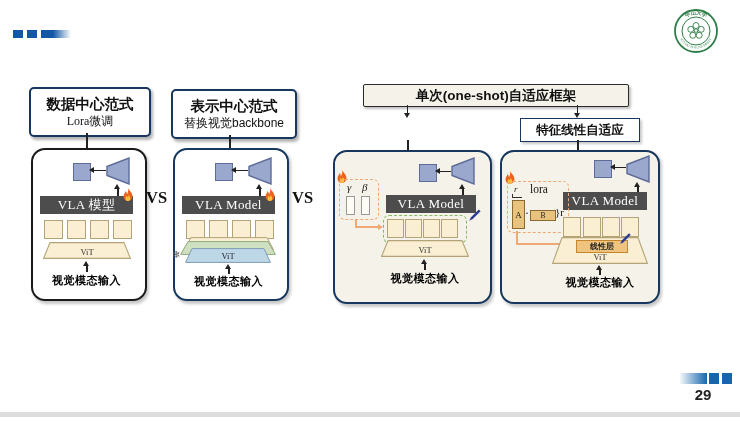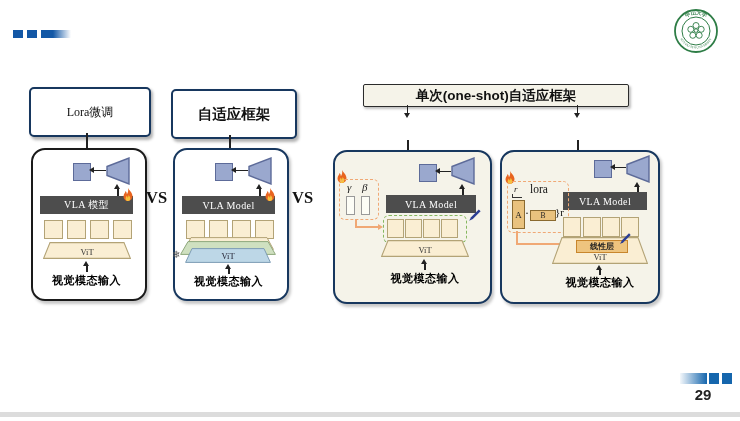--- a/index.html
+++ b/index.html
@@ -19,21 +19,21 @@
   .hbox .t1{font-size:14.5px;font-weight:bold;line-height:1.3;}
   .hbox .t2{font-size:12px;line-height:1.2;}
 
   
   .dbox{background:#fff;border:2.5px solid var(--black-line);border-radius:14px;
         box-shadow:2px 2.5px 3px rgba(0,0,0,.22);}
   .dbox.navy{border-color:var(--navy);}
   .dbox.tinted{background:var(--panel-bg);border-color:var(--navy);}
 
   .vla{background:var(--vla-gray);color:#fff;display:flex;align-items:center;justify-content:center;
-       font-family:"Liberation Serif",serif;font-size:10px;letter-spacing:.4px;}
+       font-family:"Liberation Serif",serif;font-size:13px;letter-spacing:.4px;}
   .token{background:var(--cream);border:1px solid var(--tan);}
   .sqnode{background:var(--blue-gray);border:1.2px solid var(--blue-gray-border);}
   svg.horn polygon{fill:var(--blue-gray);stroke:var(--blue-gray-border);stroke-width:1.4;}
   svg.vitsvg polygon{fill:var(--cream);stroke:var(--tan);stroke-width:1.1;}
   svg.vitsvg text{font-family:"Liberation Serif",serif;font-size:8.5px;fill:#333;text-anchor:middle;}
   svg.creamtrap polygon{fill:var(--cream);stroke:var(--tan);stroke-width:1;}
   svg.greentrap polygon{fill:#cfe0c0;stroke:#8fa87d;stroke-width:1;}
   svg.bluetrap polygon{fill:#bdd7e7;stroke:#7d9cb5;stroke-width:1;}
   svg.bluetrap text{font-family:"Liberation Serif",serif;font-size:8.5px;fill:#223;text-anchor:middle;}
 
@@ -98,20 +98,21 @@
     </g>
     <defs>
       <path id="arct" d="M 6.5 23 A 16.5 16.5 0 0 1 39.5 23"></path>
       <path id="arcb" d="M 5.5 23 A 17.5 17.5 0 0 0 40.5 23"></path>
     </defs>
     <text font-size="5.2" font-weight="bold"><textPath href="#arct" startOffset="50%" text-anchor="middle">中山大学</textPath></text>
     <text font-size="3.1"><textPath href="#arcb" startOffset="50%" text-anchor="middle">SUN YAT-SEN UNIVERSITY</textPath></text>
   </svg>
 
   <div class="abs hbox" style="left:29px;top:87px;width:118px;height:46px">
+    <div class="t1">数据中心范式</div>
     <div class="t2 serif">Lora微调</div>
   </div>
   <div class="abs vline" style="left:86px;top:133px;height:15px"></div>
 
   <div class="abs dbox" style="left:31px;top:148px;width:112px;height:149px">
     <div class="abs sqnode" style="left:40px;top:13px;width:16px;height:16px"></div>
     <svg class="abs horn" style="left:73px;top:7px" width="24" height="28" viewBox="0 0 24 28">
         <polygon points="1,9.5 23,1 23,27 1,18.5"></polygon>
       </svg>
     <div class="abs arr-left" style="left:56px;top:17px"></div>
@@ -132,21 +133,22 @@
         <text x="44" y="12.5">ViT</text>
       </svg>
     <div class="abs arr-up" style="left:50.4px;top:111px"></div>
     <div class="abs vline" style="left:53px;top:115.5px;height:6px"></div>
     <div class="abs inlabel" style="left:0;top:123px;width:107px">视觉模态输入</div>
   </div>
 
   <div class="abs vs" style="left:146px;top:188px">VS</div>
 
   <div class="abs hbox" style="left:171px;top:89px;width:122px;height:46px">
-    <div class="t1">自适应框架</div>
+    <div class="t1">表示中心范式</div>
+    <div class="t2">替换视觉backbone</div>
   </div>
   <div class="abs vline" style="left:229px;top:135px;height:13px"></div>
 
   <div class="abs dbox navy" style="left:173px;top:148px;width:112px;height:149px">
     <div class="abs sqnode" style="left:40px;top:13px;width:16px;height:16px"></div>
     <svg class="abs horn" style="left:73px;top:7px" width="24" height="28" viewBox="0 0 24 28">
         <polygon points="1,9.5 23,1 23,27 1,18.5"></polygon>
       </svg>
     <div class="abs arr-left" style="left:56px;top:17px"></div>
     <div class="abs hlineb" style="left:61px;top:19.6px;width:12px"></div>
@@ -177,20 +179,21 @@
     <div class="abs inlabel" style="left:0;top:124px;width:107px">视觉模态输入</div>
   </div>
 
   <div class="abs vs" style="left:292px;top:188px">VS</div>
 
   <div class="abs osheader" style="left:363px;top:84px;width:264px;height:21px">单次(one-shot)自适应框架</div>
   <div class="abs vline thin" style="left:406.5px;top:105px;height:8px"></div>
   <div class="abs arr-down" style="left:403.5px;top:112.5px"></div>
   <div class="abs vline thin" style="left:576.5px;top:105px;height:8px"></div>
   <div class="abs arr-down" style="left:573.5px;top:112.5px"></div>
+  <div class="abs branch" style="left:520px;top:118px;width:118px;height:22px">特征线性自适应</div>
   <div class="abs vline thin" style="left:407.2px;top:140px;height:10px"></div>
   <div class="abs vline thin" style="left:577.2px;top:140px;height:10px"></div>
 
   <div class="abs dbox tinted" style="left:333px;top:150px;width:155px;height:150px">
     <div class="abs sqnode" style="left:84px;top:12px;width:16px;height:16px"></div>
     <svg class="abs horn" style="left:116px;top:5px" width="24" height="28" viewBox="0 0 24 28">
         <polygon points="1,9.5 23,1 23,27 1,18.5"></polygon>
       </svg>
     <div class="abs arr-left" style="left:100px;top:16px"></div>
     <div class="abs hlineb" style="left:105px;top:18.6px;width:11px"></div>

